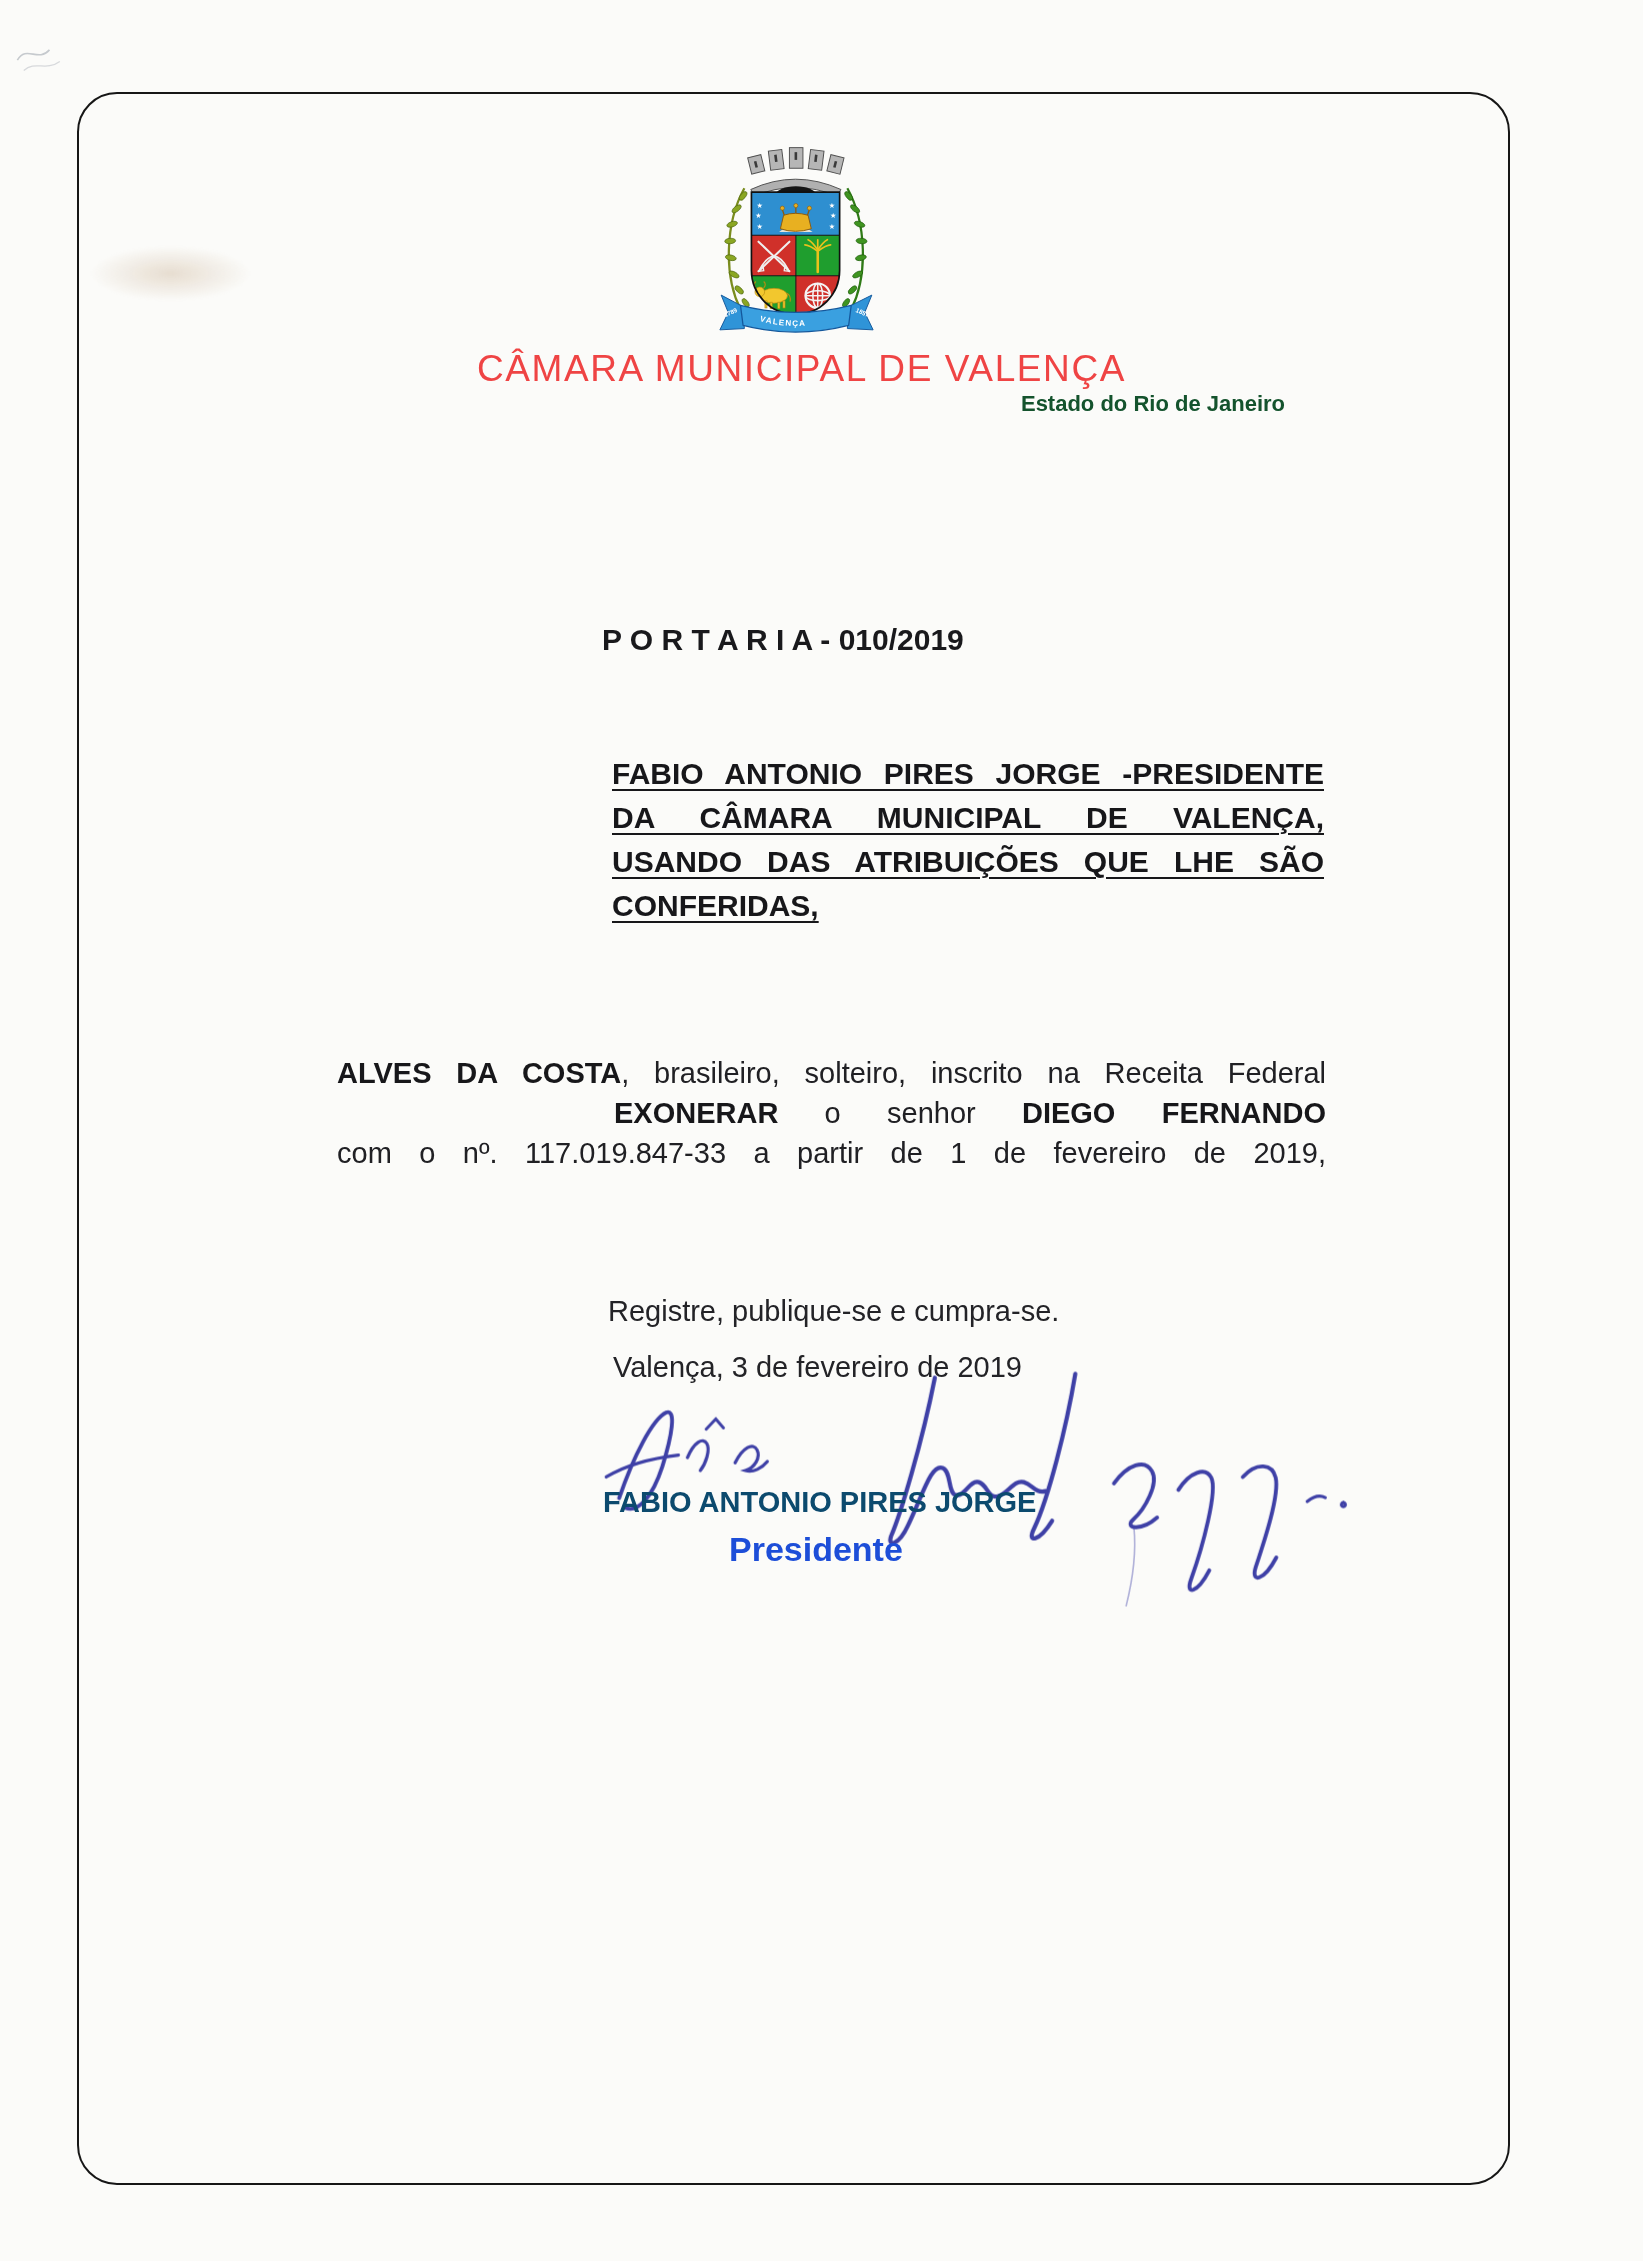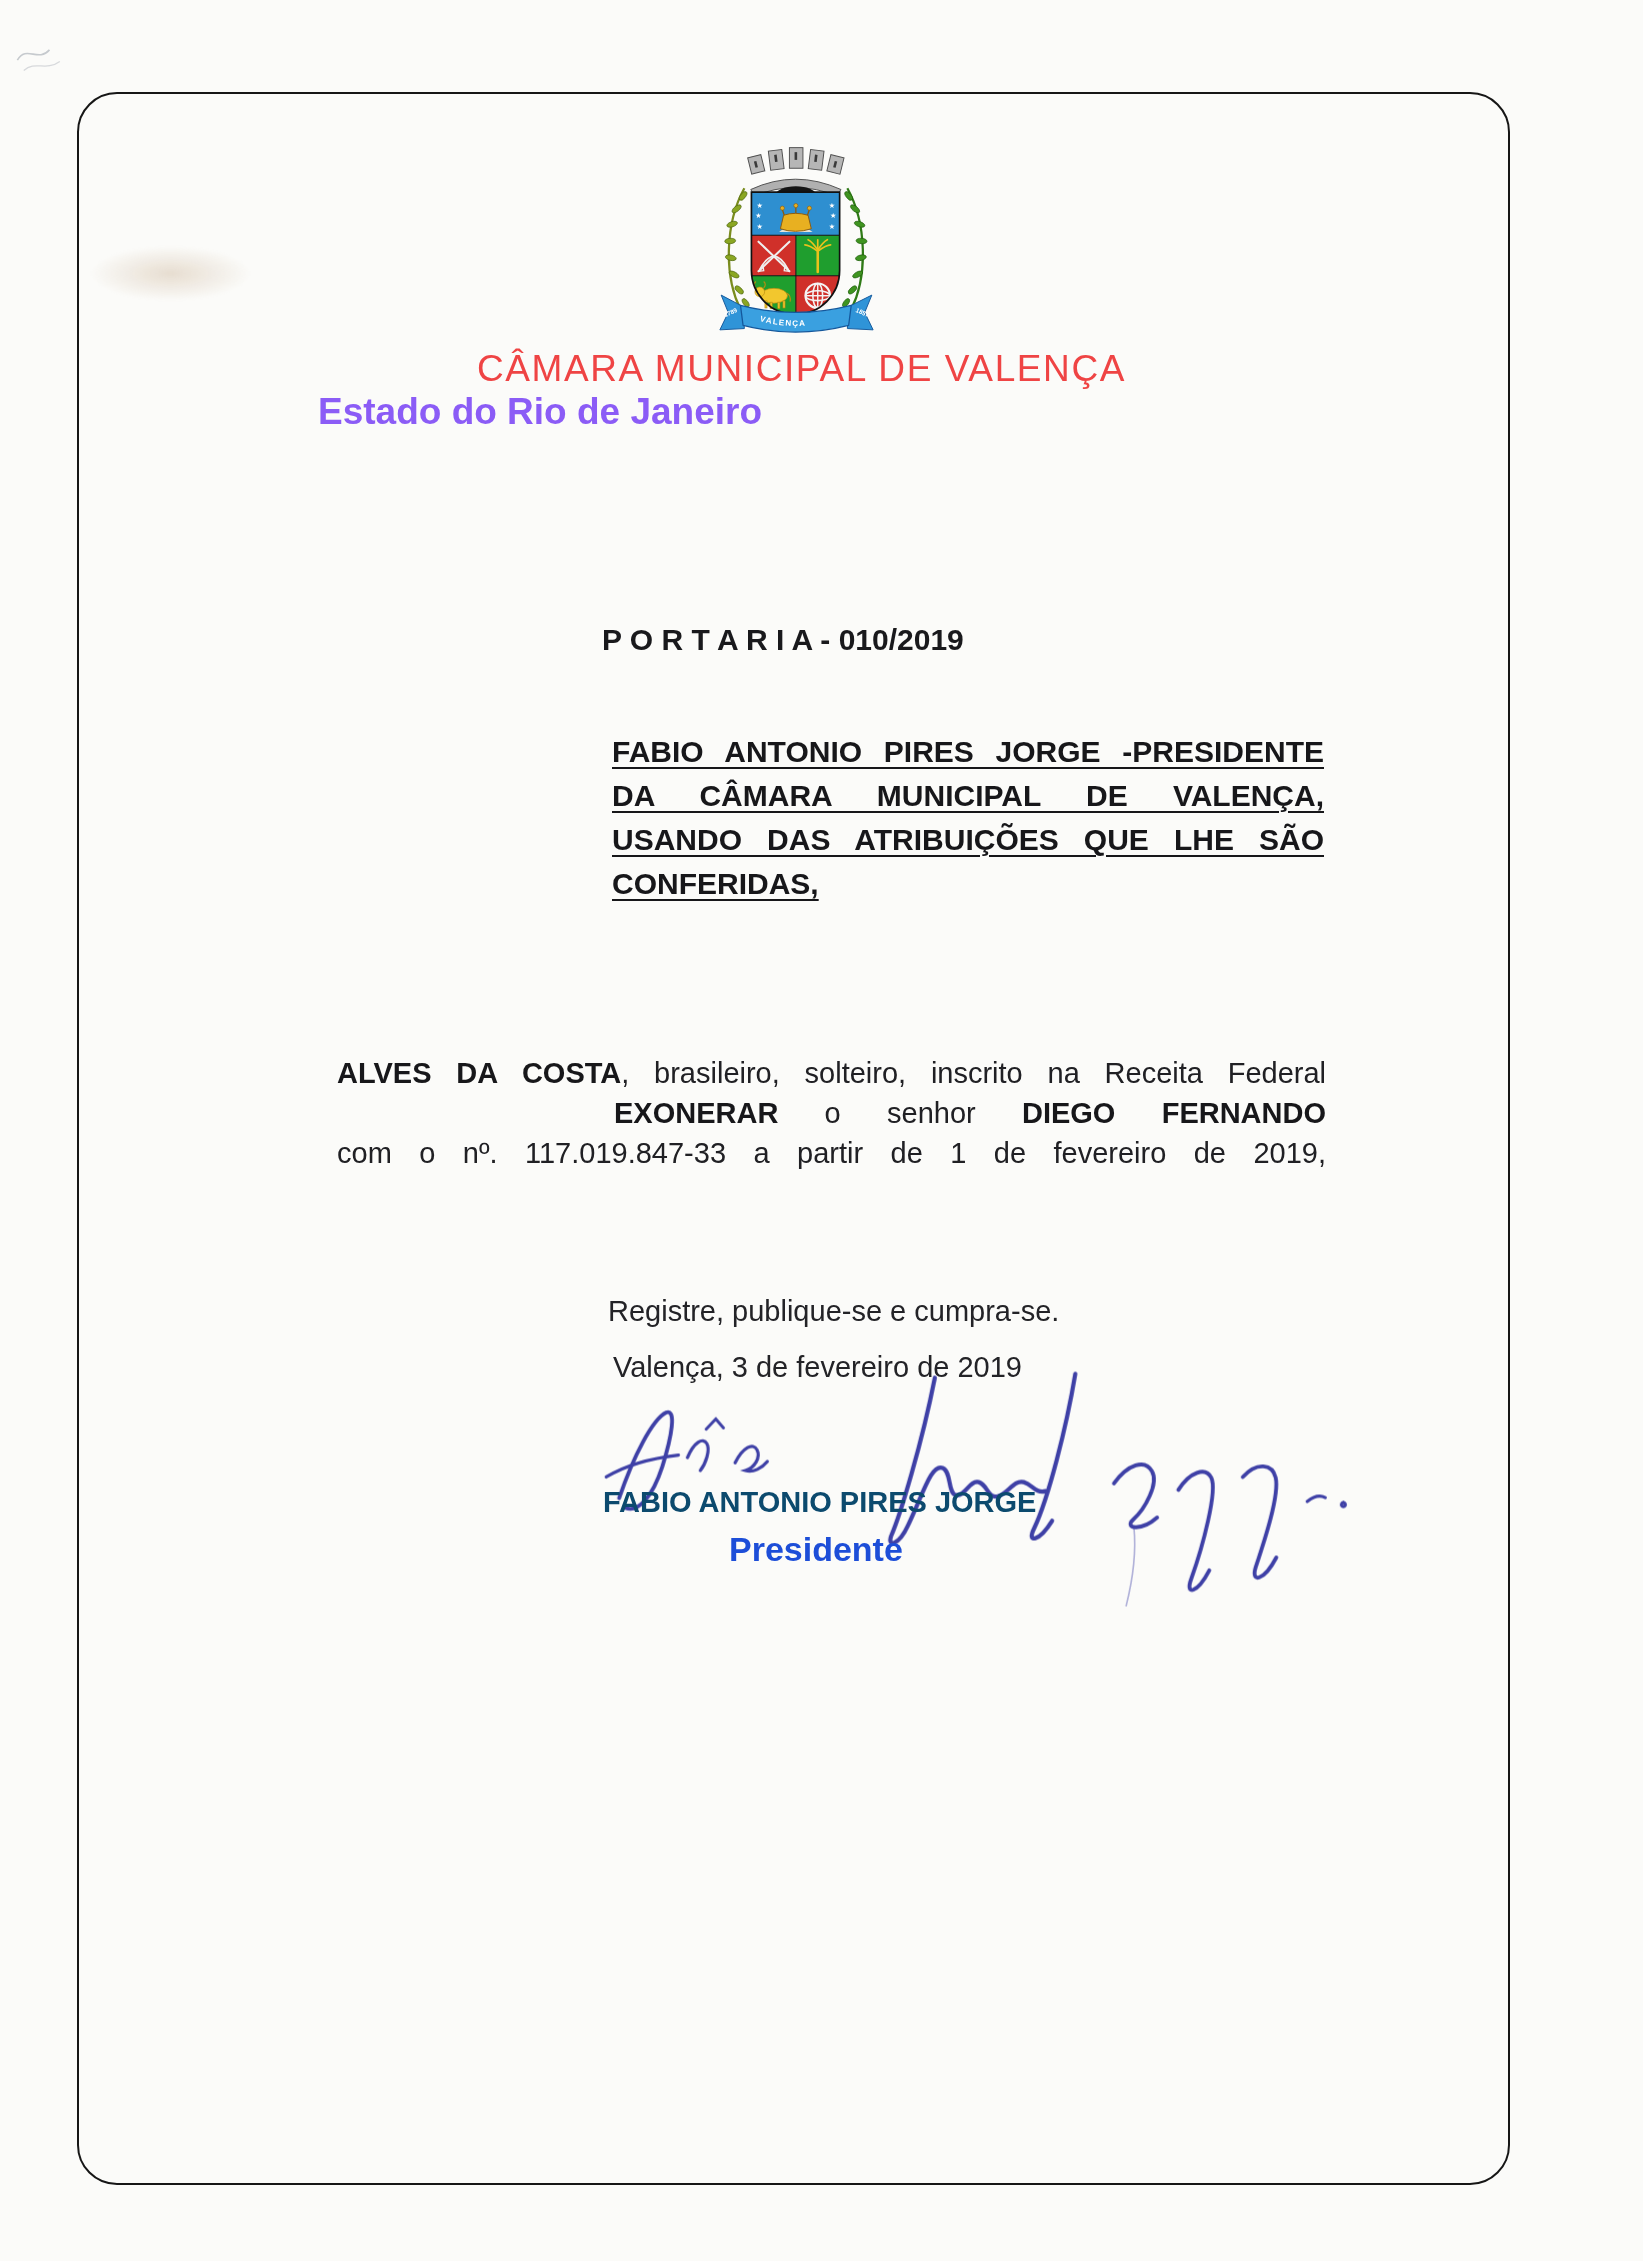--- a/index.html
+++ b/index.html
@@ -15,27 +15,27 @@
     left:77px; top:92px; width:1429px; height:2089px;
     border:2.6px solid #161616; border-radius:40px;
   }
   .org-title{
     left:318px; top:348px; width:967px;
     text-align:center; font-size:37px; font-weight:normal;
     letter-spacing:1.6px; color:#ef4444;
   }
   .org-subtitle{
     left:318px; top:391px; width:967px;
-    text-align:left; font-size:37px; font-weight:bold; color:#8b5cf6;
+    text-align:right; font-size:22px; font-weight:bold; color:#14532d;
   }
   .portaria-heading{
     left:590px; top:623px; font-size:30px; font-weight:bold; color:#19191c;margin-left:12px;
   }
   .preamble{
-    left:612px; top:730px; width:712px;
+    left:612px; top:752px; width:712px;
     font-size:30px; font-weight:bold; line-height:44px; color:#17171a;
   }
   .preamble .ln{
     text-align:justify; text-align-last:justify;
     text-decoration:underline; text-decoration-thickness:1.9px; text-underline-offset:5.2px;
   }
   .preamble .ln.last{ text-align-last:left; }
   .resolve-heading{
     left:337px; top:964px; width:989px;
     text-align:right; font-size:29px; font-weight:bold; color:#19191c;

